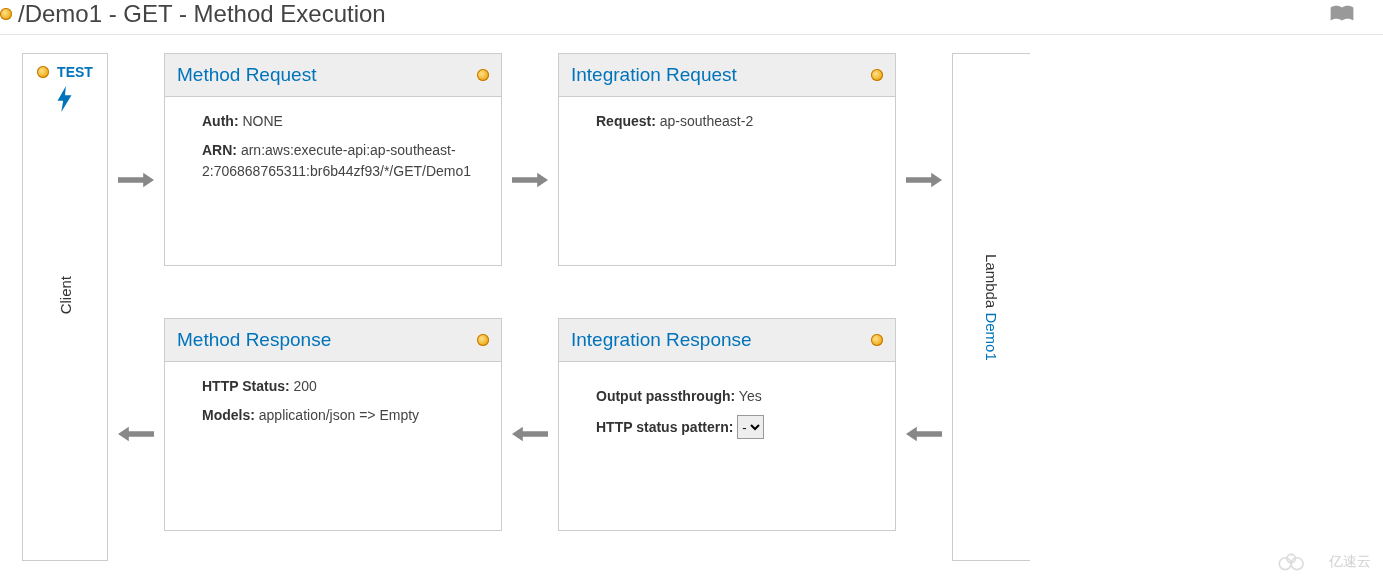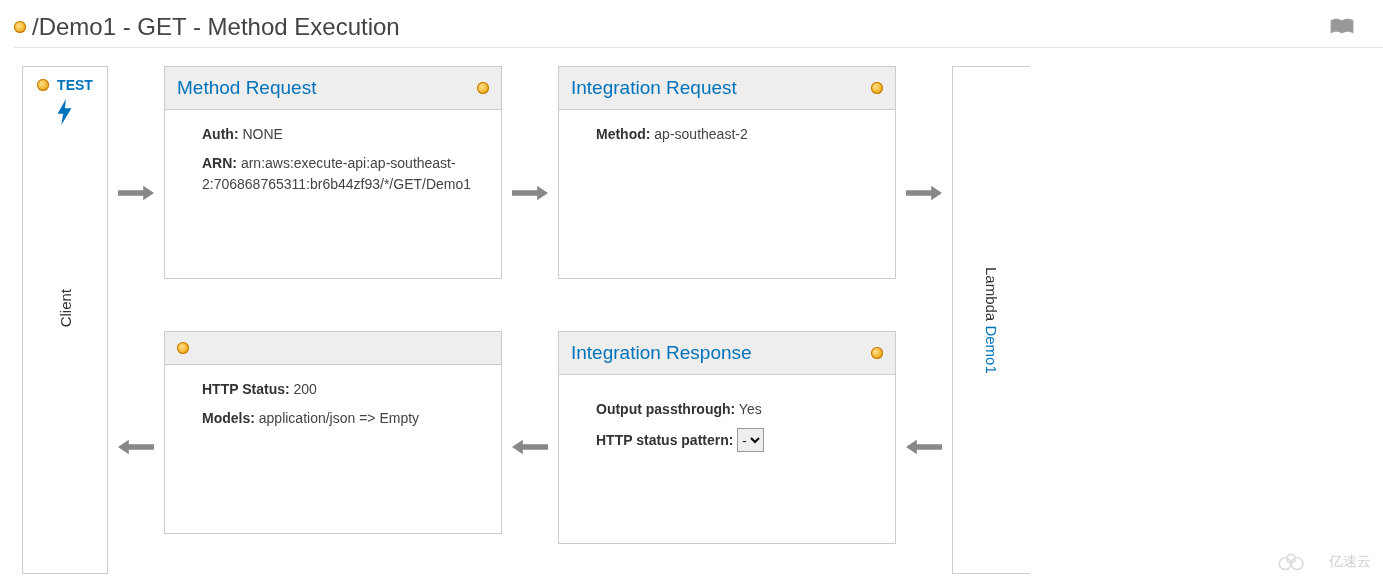--- a/index.html
+++ b/index.html
@@ -8,23 +8,22 @@
       color: #333;
       background: #fff;
       width: 1383px;
       height: 581px;
       overflow: hidden;
       position: relative;
     }
     .topbar {
       display: flex;
       align-items: center;
-      padding: 13px 10px 6px 0;
+      padding: 0 10px 6px 0;
       border-bottom: 1px solid #e4e4e4;
-      margin-left: 14px;
     }
     .dot {
       width: 12px; height: 12px; border-radius: 50%;
       background: radial-gradient(circle at 40% 40%, #ffe08a, #f0b429 55%, #d99100 80%);
       box-shadow: 0 0 0 1px #c77700 inset;
       display: inline-block;
       margin-right: 6px;
       flex-shrink: 0;
     }
     .dot-sm {
@@ -161,20 +160,21 @@
         <a class="card-title">Method Request</a>
         <span class="dot-sm"></span>
       </div>
       <div class="card-body">
         <div class="row"><span class="lbl">Auth:</span> <span class="val">NONE</span></div>
         <div class="row"><span class="lbl">ARN:</span> <span class="val">arn:aws:execute-api:ap-southeast-2:706868765311:br6b44zf93/*/GET/Demo1</span></div>
       </div>
     </div>
     <div class="card">
       <div class="card-header">
+        <a class="card-title">Method Response</a>
         <span class="dot-sm"></span>
       </div>
       <div class="card-body">
         <div class="row"><span class="lbl">HTTP Status:</span> <span class="val">200</span></div>
         <div class="row"><span class="lbl">Models:</span> <span class="val">application/json =&gt; Empty</span></div>
       </div>
     </div>
   </div>
 
   <div class="arrow-col">
@@ -194,21 +194,21 @@
       </div>
   </div>
 
   <div class="mid-col">
     <div class="card">
       <div class="card-header">
         <a class="card-title">Integration Request</a>
         <span class="dot-sm"></span>
       </div>
       <div class="card-body">
-        <div class="row"><span class="lbl">Method:</span> <span class="val">ap-southeast-2</span></div>
+        <div class="row"><span class="lbl">Request:</span> <span class="val">ap-southeast-2</span></div>
       </div>
     </div>
     <div class="card">
       <div class="card-header">
         <a class="card-title">Integration Response</a>
         <span class="dot-sm"></span>
       </div>
       <div class="card-body">
         <div class="row" style="margin-top:10px"><span class="lbl">Output passthrough:</span> <span class="val">Yes</span></div>
         <div class="row">

